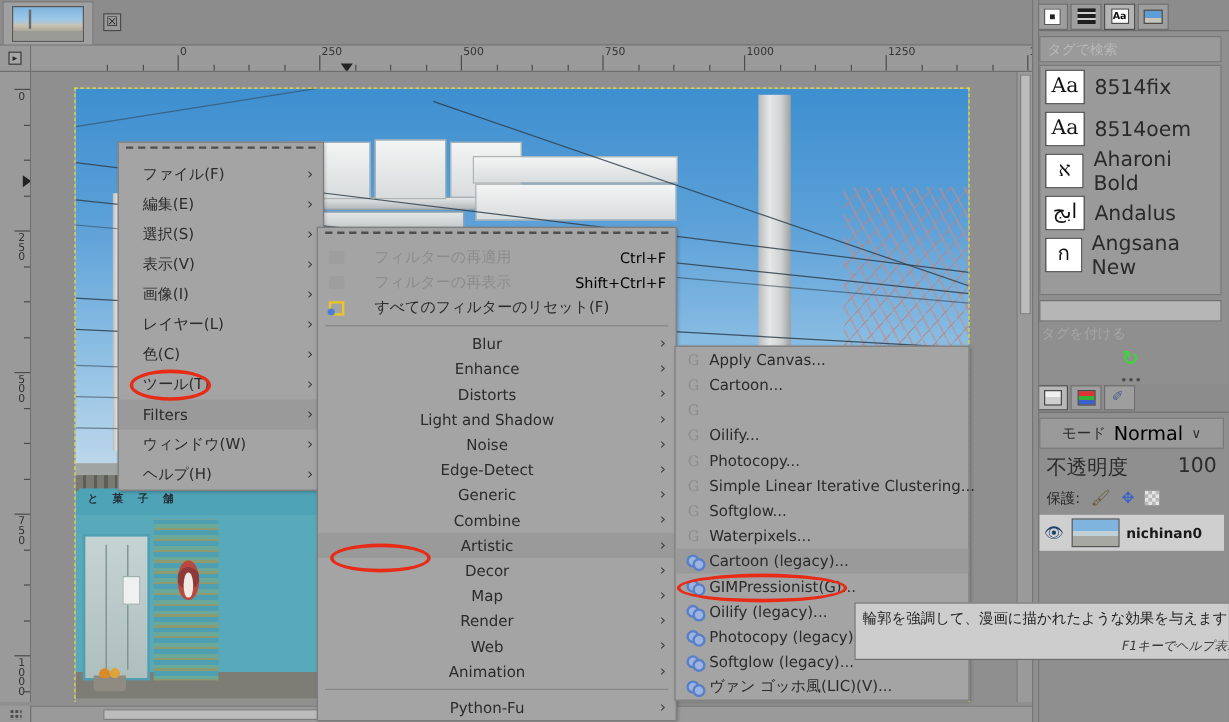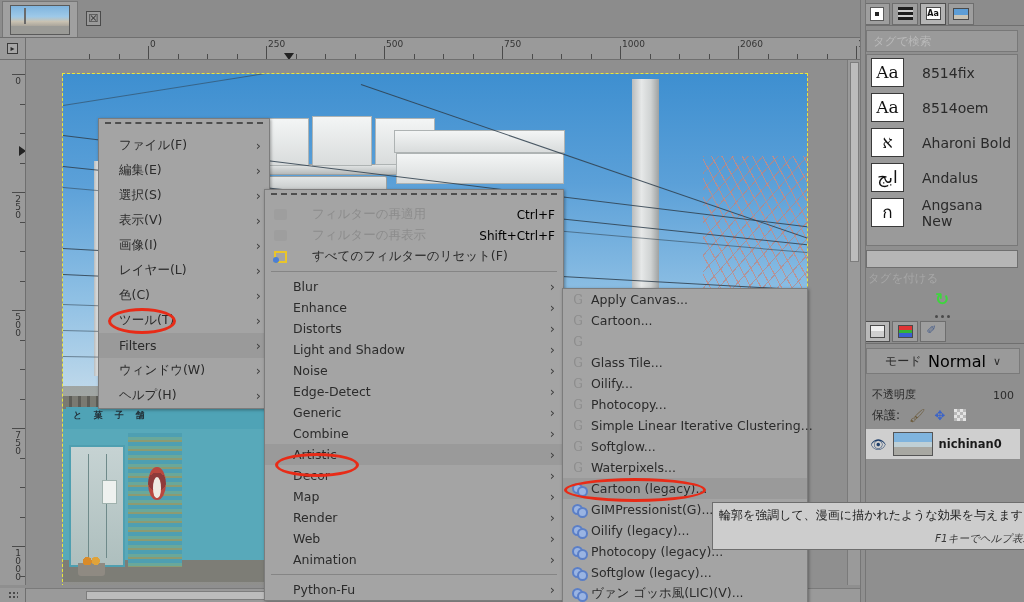--- a/index.html
+++ b/index.html
@@ -255,21 +255,21 @@
   .mi .arrow {
     margin-left:12px; color:#3d3d3d; font-size:13px; line-height:1;
     font-family:"DejaVu Sans","Liberation Sans",sans-serif;
   }
   .msep { height:1px; background:#858585; margin:4px 6px; }
 
   #menu-main { left:98px; top:118px; width:172px; }
   #menu-main .mi { height:25px; padding-left:20px; }
   #menu-filters { left:264px; top:189px; width:300px; }
   #menu-filters .mi { height:21px;gap:19px; }
-  #menu-filters .mi.pad { padding-left:28px; }
+  #menu-filters .mi.pad { padding-left:28px;text-align:center; }
   #menu-artistic { left:562px; top:288px; width:246px; }
   #menu-artistic .mi { height:21px; }
 
   
   .gegl-ic {
     font-family:"DejaVu Serif","Liberation Serif",serif;
     font-size:12px; color:#8d8d8d; font-weight:normal;
   }
   
   .plug-ic { position:relative; width:13px; height:11px; }
@@ -334,21 +334,21 @@
     margin:2px 6px 0 6px; background:#9a9a9a; border:1px solid #787878;
     height:192px; overflow:hidden;
   }
   .font-row { display:flex; align-items:center; height:35px; padding-left:4px; }
   .font-prev {
     width:33px; height:29px; background:#fff; border:1px solid #3a3a3a;
     display:flex; align-items:center; justify-content:center;
     font-size:17px; color:#111; line-height:1;
     font-family:"DejaVu Serif","Liberation Serif",serif;
   }
-  .font-name { margin-left:18px; font-size:14px; color:#2a2a2a; }
+  .font-name { margin-left:8px; font-size:17px; color:#2a2a2a; }
 
   .tag-entry {
     height:18px; margin:4px 6px 0 6px; background:#b6b6b6; border:1px solid #6f6f6f;
   }
   .tag-hint { margin:3px 6px 0 8px; font-size:11.5px; color:#a6a6a6; }
   .refresh-row { height:26px; display:flex;align-items:center;justify-content:center; }
   .refresh-ic { color:#3fd43f; font-size:17px; font-weight:bold; line-height:1; }
   .dock-grip {
     height:8px; display:flex;align-items:center;justify-content:center;gap:3px;
   }
@@ -368,22 +368,22 @@
   .ic-paths::after{content:"✐";position:absolute;left:1px;top:-2px;font-size:12px;color:#4a5f8a;}
 
   .mode-row {
     display:flex;align-items:center; height:26px; margin:4px 4px 0 6px;
     background:#9a9a9a; border:1px solid #7a7a7a; padding:0 18px;
   }
   .mode-row .lab { font-size:12px;color:#2b2b2b; }
   .mode-row .val { margin-left:auto; font-size:16px; color:#000000; }
   .mode-row .chev { margin-left:7px; color:#2b2b2b; font-size:11px; }
   .opacity-row {
-    display:flex;align-items:flex-end; height:24px; margin:4px 4px 0 6px; padding:0 6px;
-    font-size:11px; color:#2b2b2b;
+    display:flex;align-items:flex-start; height:24px; margin:4px 4px 0 6px; padding:0 6px;
+    font-size:17px; color:#2b2b2b;
   }
   .opacity-row .val { margin-left:auto; }
   .lock-row {
     display:flex;align-items:center;gap:9px; height:22px; margin:2px 4px 0 6px; padding:0 6px;
     font-size:12px;color:#2b2b2b;
   }
   .lock-row .brush-ic{ color:#6b5a3a;font-size:13px;line-height:1; }
   .lock-row .move-ic{ color:#3a63c8;font-size:13px;line-height:1; }
   .lock-row .alpha-ic{
     width:12px;height:12px;
@@ -441,21 +441,21 @@
       <div class="tlabel" style="left: 478px;">750</div>
       <div class="tick" style="left: 505.5px;"></div>
       <div class="tick" style="left: 535px;"></div>
       <div class="tick" style="left: 564.5px;"></div>
       <div class="tick major" style="left: 594px;"></div>
       <div class="tlabel" style="left: 596px;">1000</div>
       <div class="tick" style="left: 623.5px;"></div>
       <div class="tick" style="left: 653px;"></div>
       <div class="tick" style="left: 682.5px;"></div>
       <div class="tick major" style="left: 712px;"></div>
-      <div class="tlabel" style="left: 714px;">2060</div>
+      <div class="tlabel" style="left: 714px;">1250</div>
       <div class="tick" style="left: 741.5px;"></div>
       <div class="tick" style="left: 771px;"></div>
       <div class="tick" style="left: 800.5px;"></div>
       <div class="tick major" style="left: 830px;"></div>
       <div class="tlabel" style="left: 832px;">1500</div>
       <div class="hpos-marker" style="left: 258px;"></div>
     </div>
   <div class="vruler" id="vruler">
       <div class="tick major" style="top: 14px;"></div>
       <div class="tlabel" style="top: 16px;">0</div>
@@ -702,26 +702,20 @@
         </div>
         <div class="mi">
           <span class="ic">
             <span class="gegl-ic">G</span>
           </span>
         </div>
         <div class="mi">
           <span class="ic">
             <span class="gegl-ic">G</span>
           </span>
-          <span class="lbl">Glass Tile...</span>
-        </div>
-        <div class="mi">
-          <span class="ic">
-            <span class="gegl-ic">G</span>
-          </span>
           <span class="lbl">Oilify...</span>
         </div>
         <div class="mi">
           <span class="ic">
             <span class="gegl-ic">G</span>
           </span>
           <span class="lbl">Photocopy...</span>
         </div>
         <div class="mi">
           <span class="ic">

